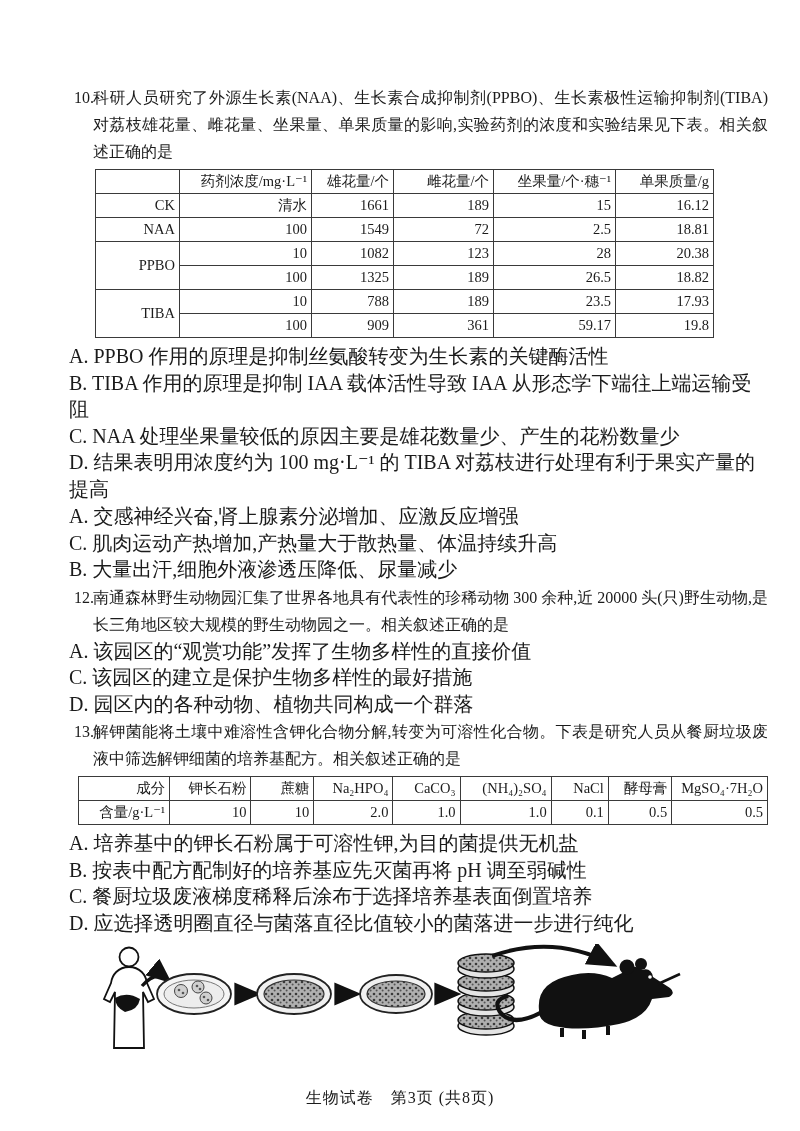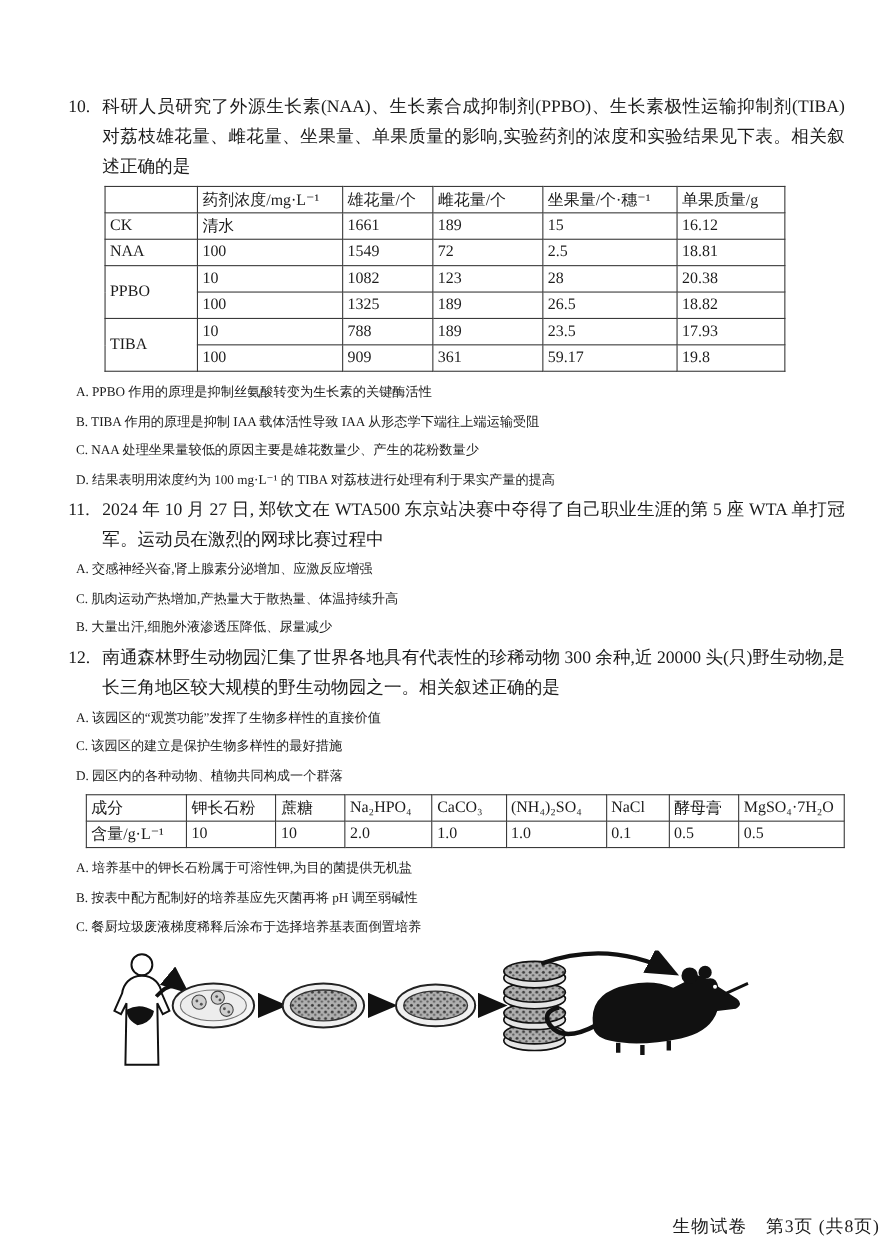--- a/index.html
+++ b/index.html
@@ -19,53 +19,53 @@
     width: 706px;
   }
   .question { margin-bottom: 1px; }
   .stem {
     position: relative;
     padding-left: 31px;
     font-size: 16px;
     line-height: 27px;
     text-align: justify;
   }
-  .qnum { position: absolute; left: 0; top: 0; }
+  .qnum { position: absolute; left: 12px; top: 0; }
   .options { padding-left: 7px; }
-  .option { font-size: 12px; line-height: 26.5px; }
+  .option { font-size: 20px; line-height: 26.5px; }
 
   table.data-table {
     border-collapse: collapse;
     font-size: 14.5px;
     margin: 4px 0 5px 33px;
-    text-align: left;
+    text-align: right;
   }
   table.data-table td, table.data-table th {
     border: 1.4px solid #3a3a3a;
     padding: 1px 4px;
     height: 21px;
     font-weight: normal;
     white-space: nowrap;
   }
   table.q13 { margin-left: 16px; }
 
   .diagram {
     position: relative;
     width: 665px;
     height: 118px;
     margin: 8px 0 4px 22px;
   }
   .diagram svg { position: absolute; left: 0; top: 0; }
 
   .footer {
     position: absolute;
-    bottom: 5px;
+    bottom: 22px;
     left: 0;
     width: 100%;
-    text-align: right;
+    text-align: center;
     font-size: 16px;
     letter-spacing: 1px;
   }
 </style>
 </head>
 <body>
 
 <div class="page">
   <div class="content">
 
@@ -142,44 +142,44 @@
         </table>
       <div class="options">
         <div class="option">A. PPBO 作用的原理是抑制丝氨酸转变为生长素的关键酶活性</div>
         <div class="option">B. TIBA 作用的原理是抑制 IAA 载体活性导致 IAA 从形态学下端往上端运输受阻</div>
         <div class="option">C. NAA 处理坐果量较低的原因主要是雄花数量少、产生的花粉数量少</div>
         <div class="option">D. 结果表明用浓度约为 100 mg·L⁻¹ 的 TIBA 对荔枝进行处理有利于果实产量的提高</div>
       </div>
     </div>
 
     <div class="question">
-      <div class="stem">
-        <span class="qnum">11.</span>
-        <span>2024 年 10 月 27 日, 郑钦文在 WTA500 东京站决赛中夺得了自己职业生涯的第 5 座 WTA 单打冠军。运动员在激烈的网球比赛过程中</span>
-      </div>
       <div class="options">
         <div class="option">A. 交感神经兴奋,肾上腺素分泌增加、应激反应增强</div>
         <div class="option">C. 肌肉运动产热增加,产热量大于散热量、体温持续升高</div>
         <div class="option">B. 大量出汗,细胞外液渗透压降低、尿量减少</div>
       </div>
     </div>
 
     <div class="question">
       <div class="stem">
         <span class="qnum">12.</span>
         <span>南通森林野生动物园汇集了世界各地具有代表性的珍稀动物 300 余种,近 20000 头(只)野生动物,是长三角地区较大规模的野生动物园之一。相关叙述正确的是</span>
       </div>
       <div class="options">
         <div class="option">A. 该园区的“观赏功能”发挥了生物多样性的直接价值</div>
         <div class="option">C. 该园区的建立是保护生物多样性的最好措施</div>
         <div class="option">D. 园区内的各种动物、植物共同构成一个群落</div>
       </div>
     </div>
 
     <div class="question">
+      <div class="stem">
+        <span class="qnum">13.</span>
+        <span>解钾菌能将土壤中难溶性含钾化合物分解,转变为可溶性化合物。下表是研究人员从餐厨垃圾废液中筛选解钾细菌的培养基配方。相关叙述正确的是</span>
+      </div>
       <table class="data-table q13">
         <colgroup>
             <col style="width:92px">
             <col style="width:82px">
             <col style="width:64px">
             <col style="width:80px">
             <col style="width:68px">
             <col style="width:92px">
             <col style="width:58px">
             <col style="width:64px">
@@ -207,20 +207,21 @@
           <td>0.1</td>
           <td>0.5</td>
           <td>0.5</td>
         </tr>
       </tbody>
         </table>
       <div class="options">
         <div class="option">A. 培养基中的钾长石粉属于可溶性钾,为目的菌提供无机盐</div>
         <div class="option">B. 按表中配方配制好的培养基应先灭菌再将 pH 调至弱碱性</div>
         <div class="option">C. 餐厨垃圾废液梯度稀释后涂布于选择培养基表面倒置培养</div>
+        <div class="option">D. 应选择透明圈直径与菌落直径比值较小的菌落进一步进行纯化</div>
       </div>
     </div>
 
     <div class="question">
 
       <div class="diagram">
         <svg width="665" height="118" viewBox="0 0 665 118">
           <defs>
             <pattern id="speck" width="6" height="6" patternUnits="userSpaceOnUse">
               <rect width="6" height="6" fill="#b0b0b0"></rect>

